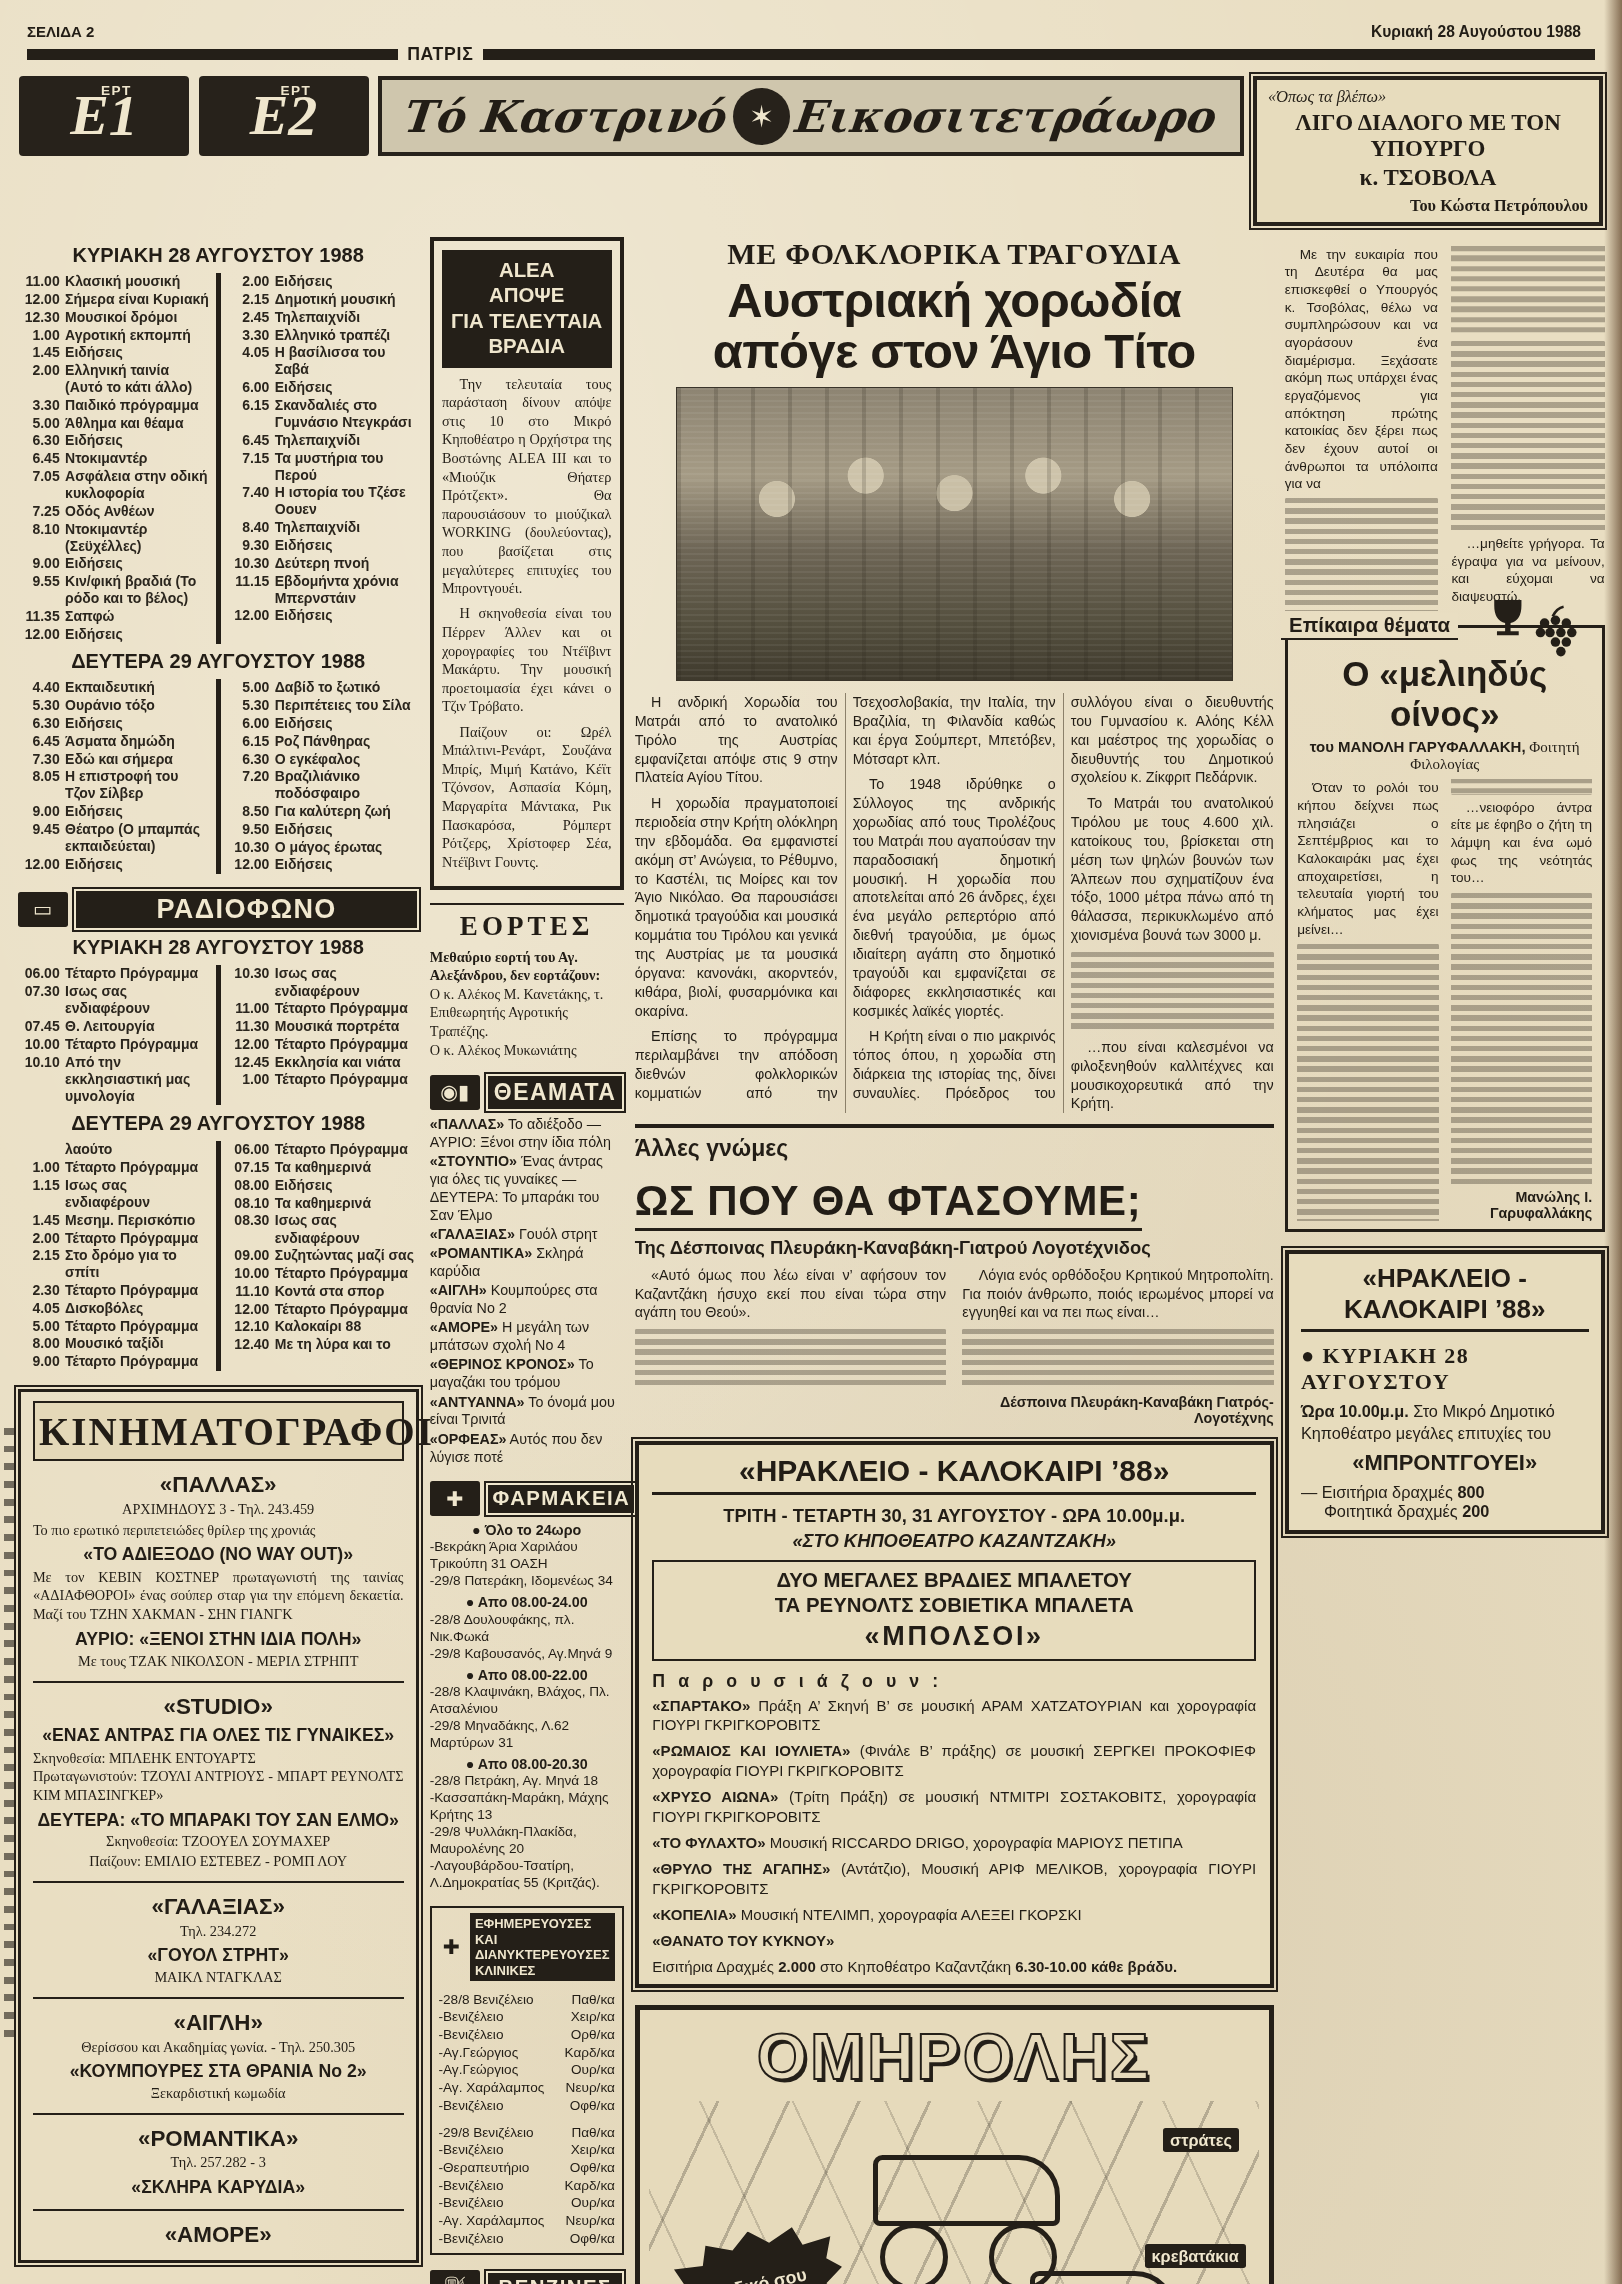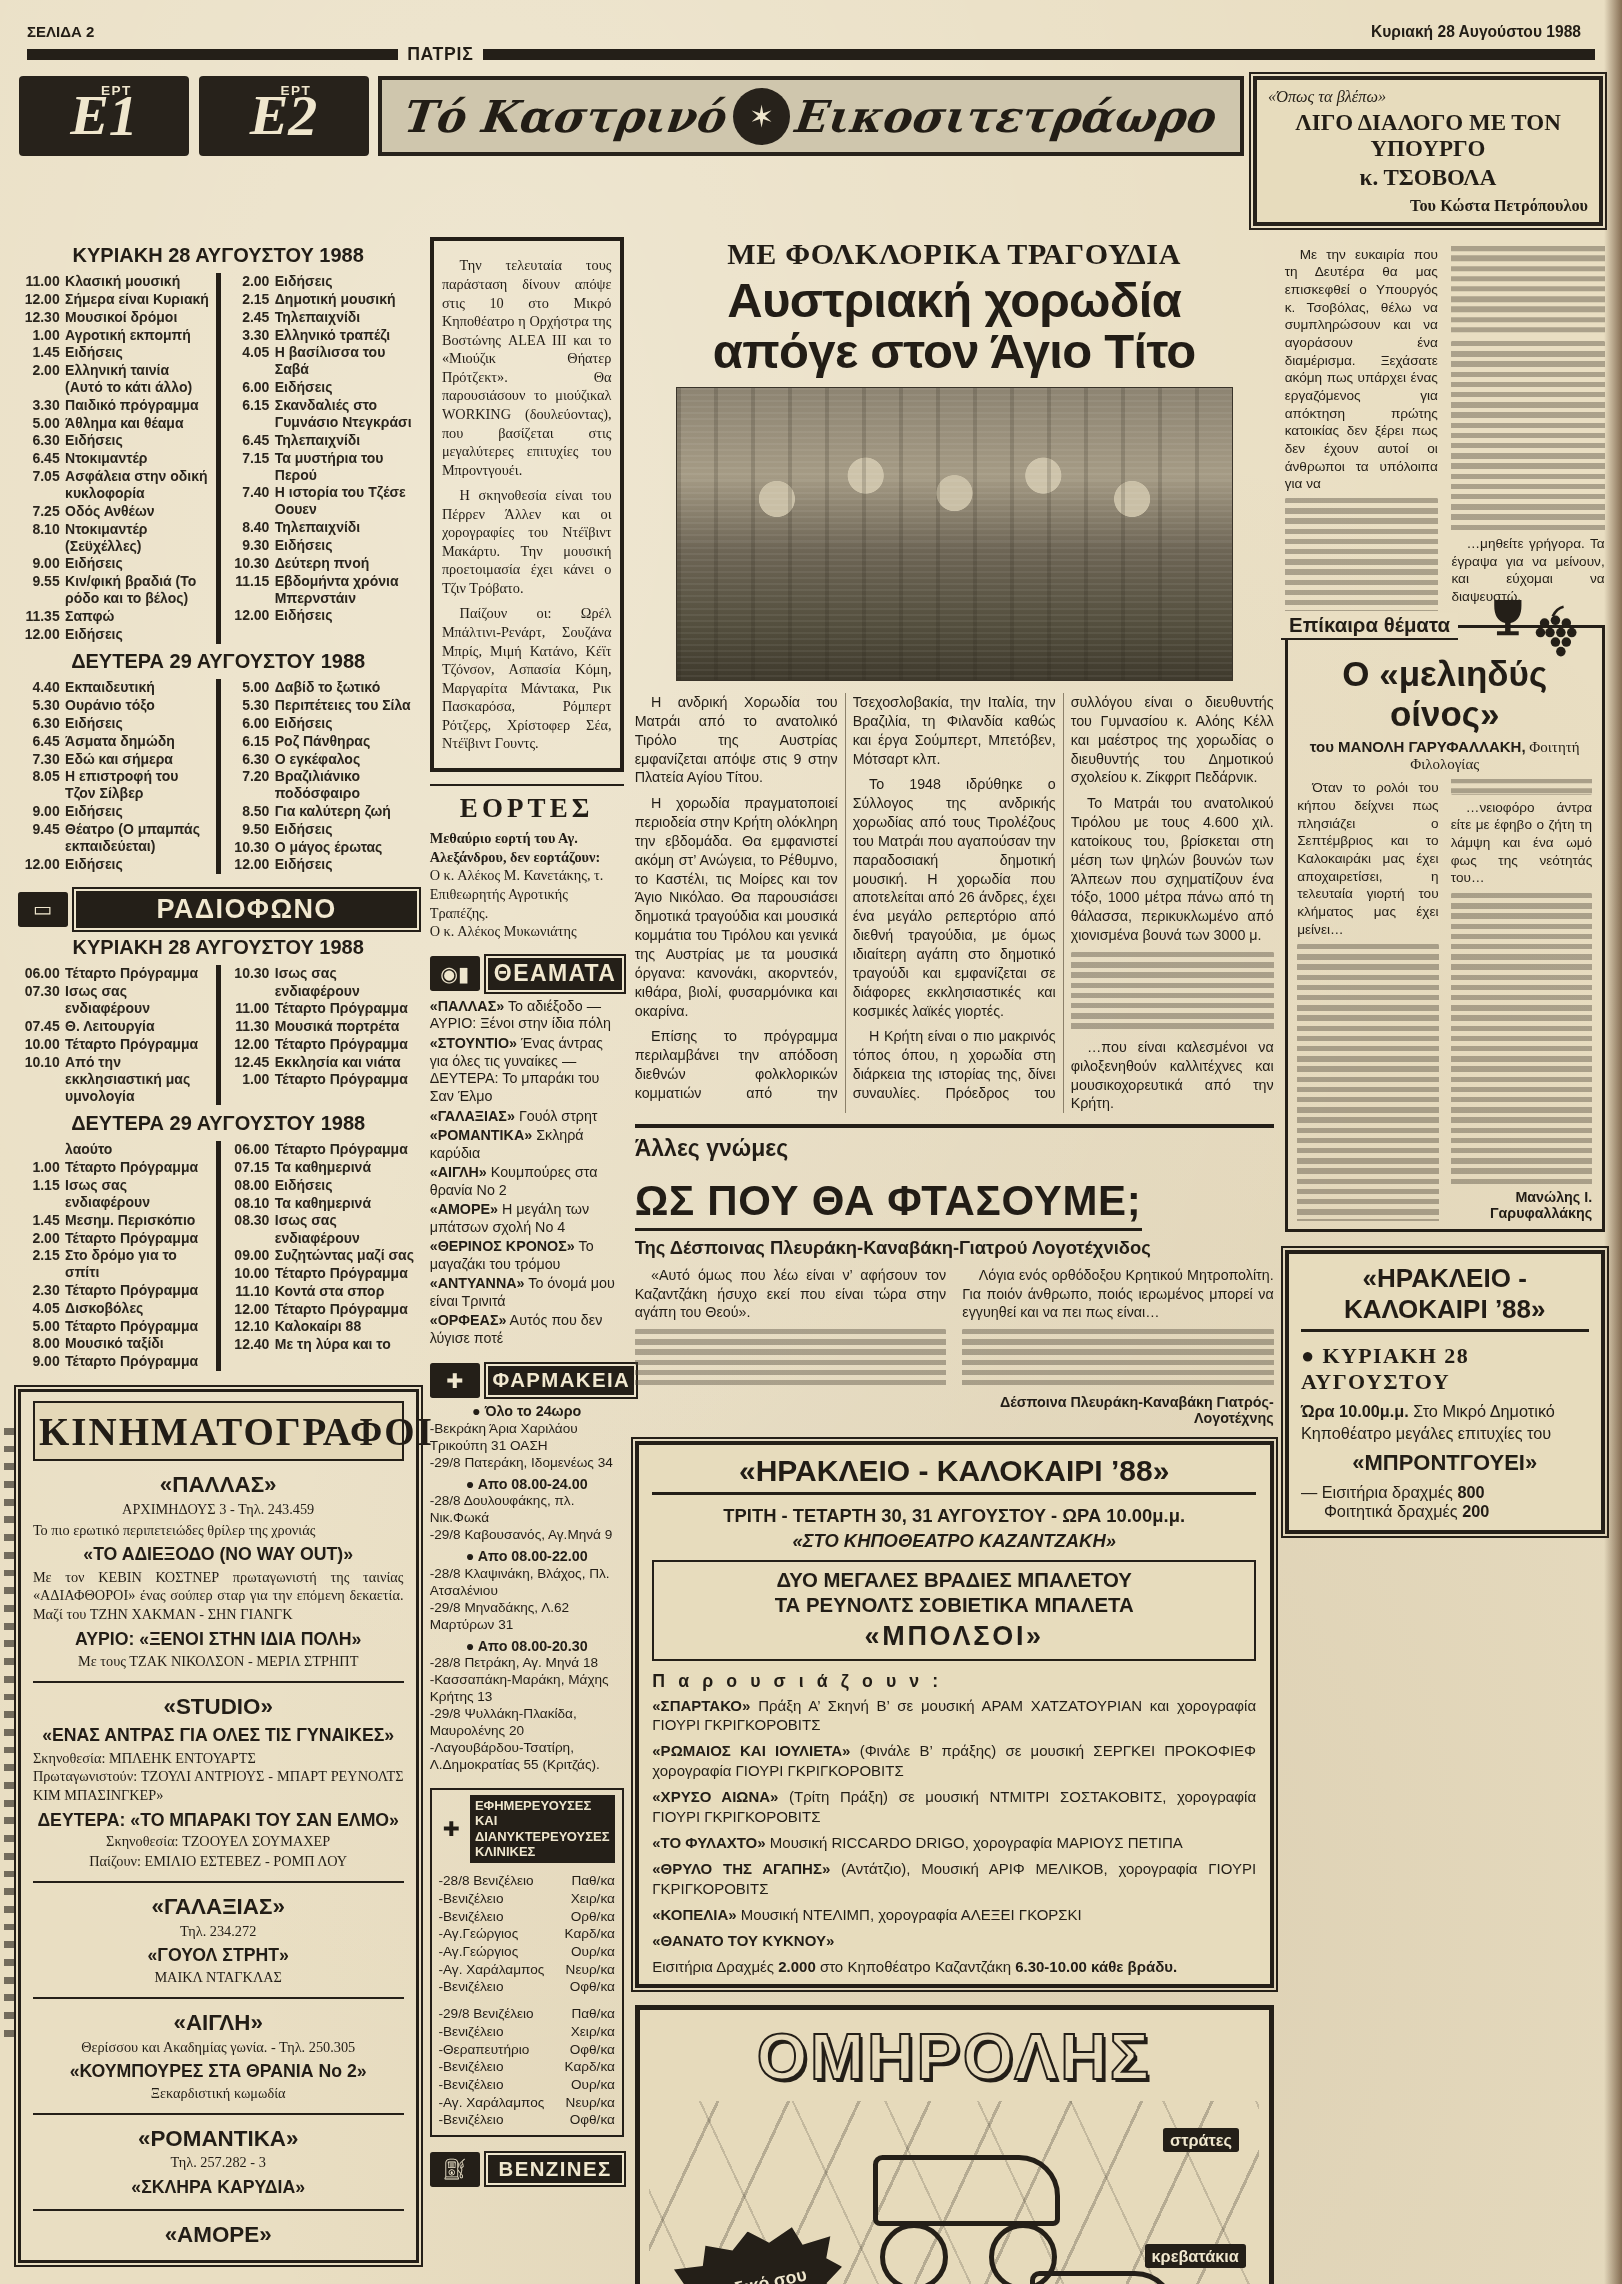--- a/index.html
+++ b/index.html
@@ -650,20 +650,26 @@
         <div>
           <div class="cname">«ΑΜΟΡΕ»</div>
 
         </div>
 
       </div>
     </div>
 
     <div class="c2">
       <div class="aleabox">
+        <div class="aleahead">
+          <div>ALEA</div>
+          <div>ΑΠΟΨΕ</div>
+          <div>ΓΙΑ ΤΕΛΕΥΤΑΙΑ</div>
+          <div>ΒΡΑΔΙΑ</div>
+        </div>
         <p>Την τελευταία τους παράσταση δίνουν απόψε στις 10 στο Μικρό Κηποθέατρο η Ορχήστρα της Βοστώνης ALEA III και το «Μιούζικ Θήατερ Πρότζεκτ». Θα παρουσιάσουν το μιούζικαλ WORKING (δουλεύοντας), που βασίζεται στις μεγαλύτερες επιτυχίες του Μπροντγουέι.</p>
         <p>Η σκηνοθεσία είναι του Πέρρεν Άλλεν και οι χορογραφίες του Ντέϊβιντ Μακάρτυ. Την μουσική προετοιμασία έχει κάνει ο Τζιν Τρόβατο.</p>
         <p>Παίζουν οι: Ωρέλ Μπάλτινι-Ρενάρτ, Σουζάνα Μπρίς, Μιμή Κατάνο, Κέϊτ Τζόνσον, Ασπασία Κόμη, Μαργαρίτα Μάντακα, Ρικ Πασκαρόσα, Ρόμπερτ Ρότζερς, Χρίστοφερ Σέα, Ντέϊβιντ Γουντς.</p>
       </div>
 
       <div class="eortitle">ΕΟΡΤΕΣ</div>
       <div class="eortxt">
         <div class="b">Μεθαύριο εορτή του Αγ. Αλεξάνδρου, δεν εορτάζουν:</div>
         <div>Ο κ. Αλέκος Μ. Κανετάκης, τ. Επιθεωρητής Αγροτικής Τραπέζης.</div>
         <div>Ο κ. Αλέκος Μυκωνιάτης</div>

